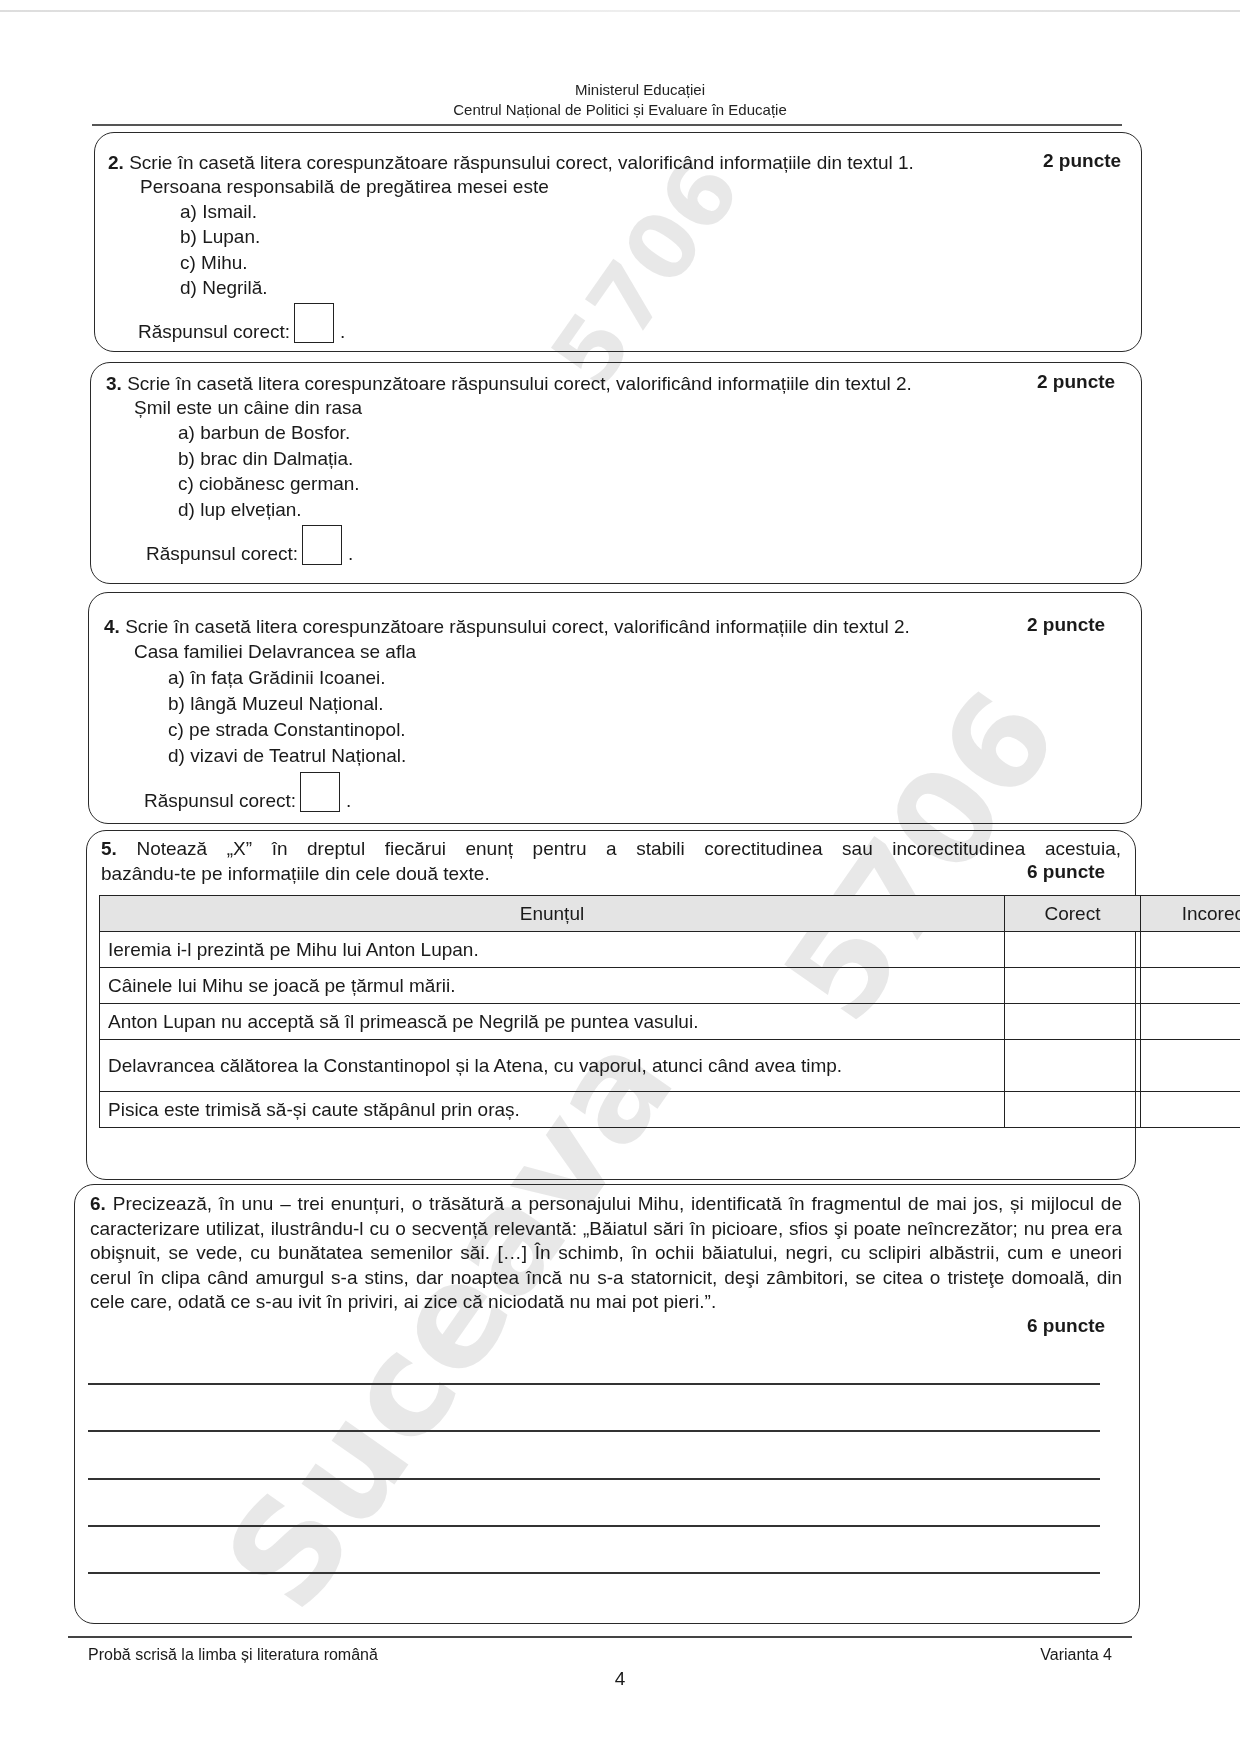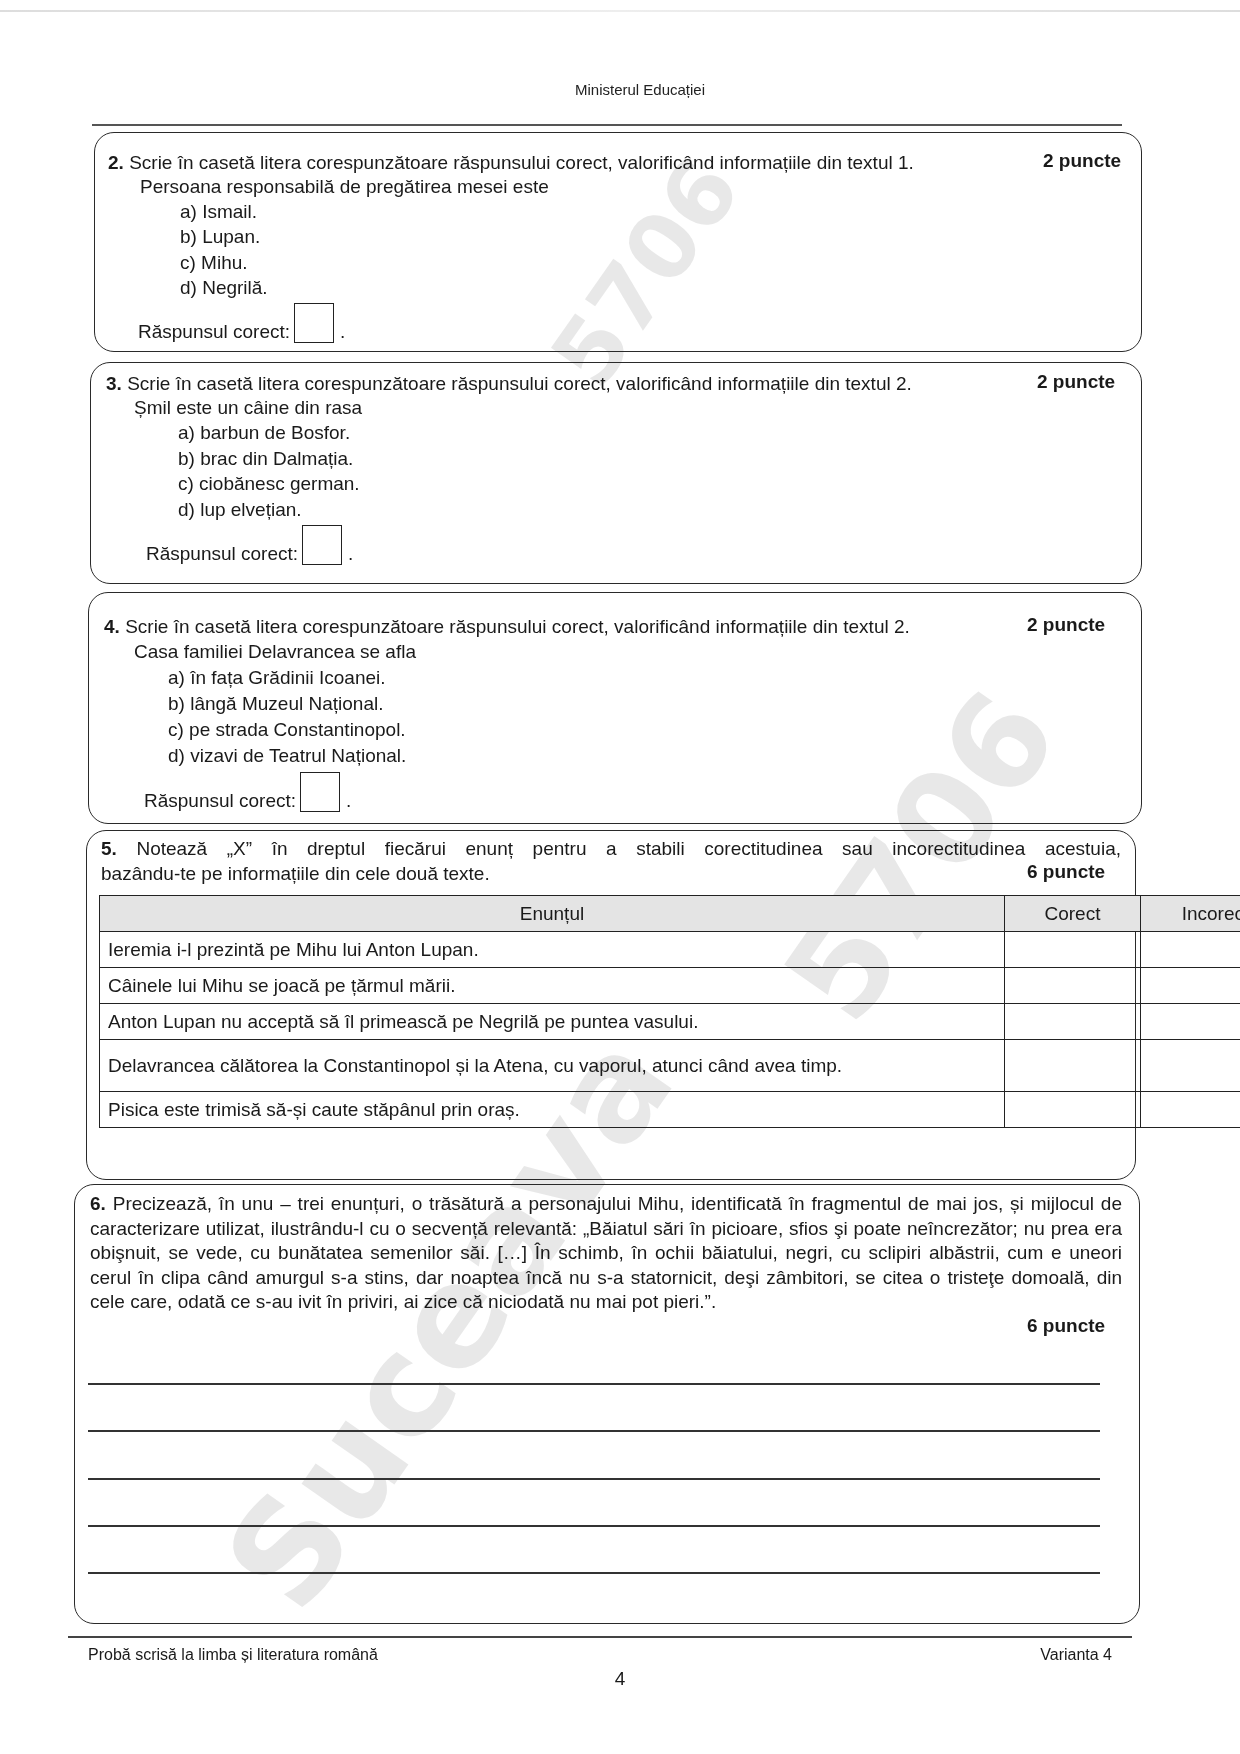--- a/index.html
+++ b/index.html
@@ -68,20 +68,21 @@
 <body>
 
 <div class="scan-top"></div>
 
 <div class="watermark" style="left:520px; top:220px; font-size:90px; transform:rotate(-55deg);">5706</div>
 <div class="watermark" style="left:740px; top:780px; font-size:130px; transform:rotate(-55deg);">5706</div>
 <div class="watermark" style="left:120px; top:1240px; font-size:140px; transform:rotate(-55deg);">Suceava</div>
 
 <div class="header">
   <div class="line1">Ministerul Educației</div>
+  <div>Centrul Național de Politici și Evaluare în Educație</div>
 </div>
 <div class="header-rule"></div>
 
 <div class="box" style="left:94px; top:132px; width:1048px; height:220px;"></div>
 <div class="q-head" style="left:108px; top:150px;">
   <span class="q-num">2.</span>
   <span>Scrie în casetă litera corespunzătoare răspunsului corect, valorificând informațiile din textul 1.</span>
 </div>
 <div class="pts" style="left:1043px; top:150px;">2 puncte</div>
 <div class="q-text" style="left:140px; top:174px;">Persoana responsabilă de pregătirea mesei este</div>

